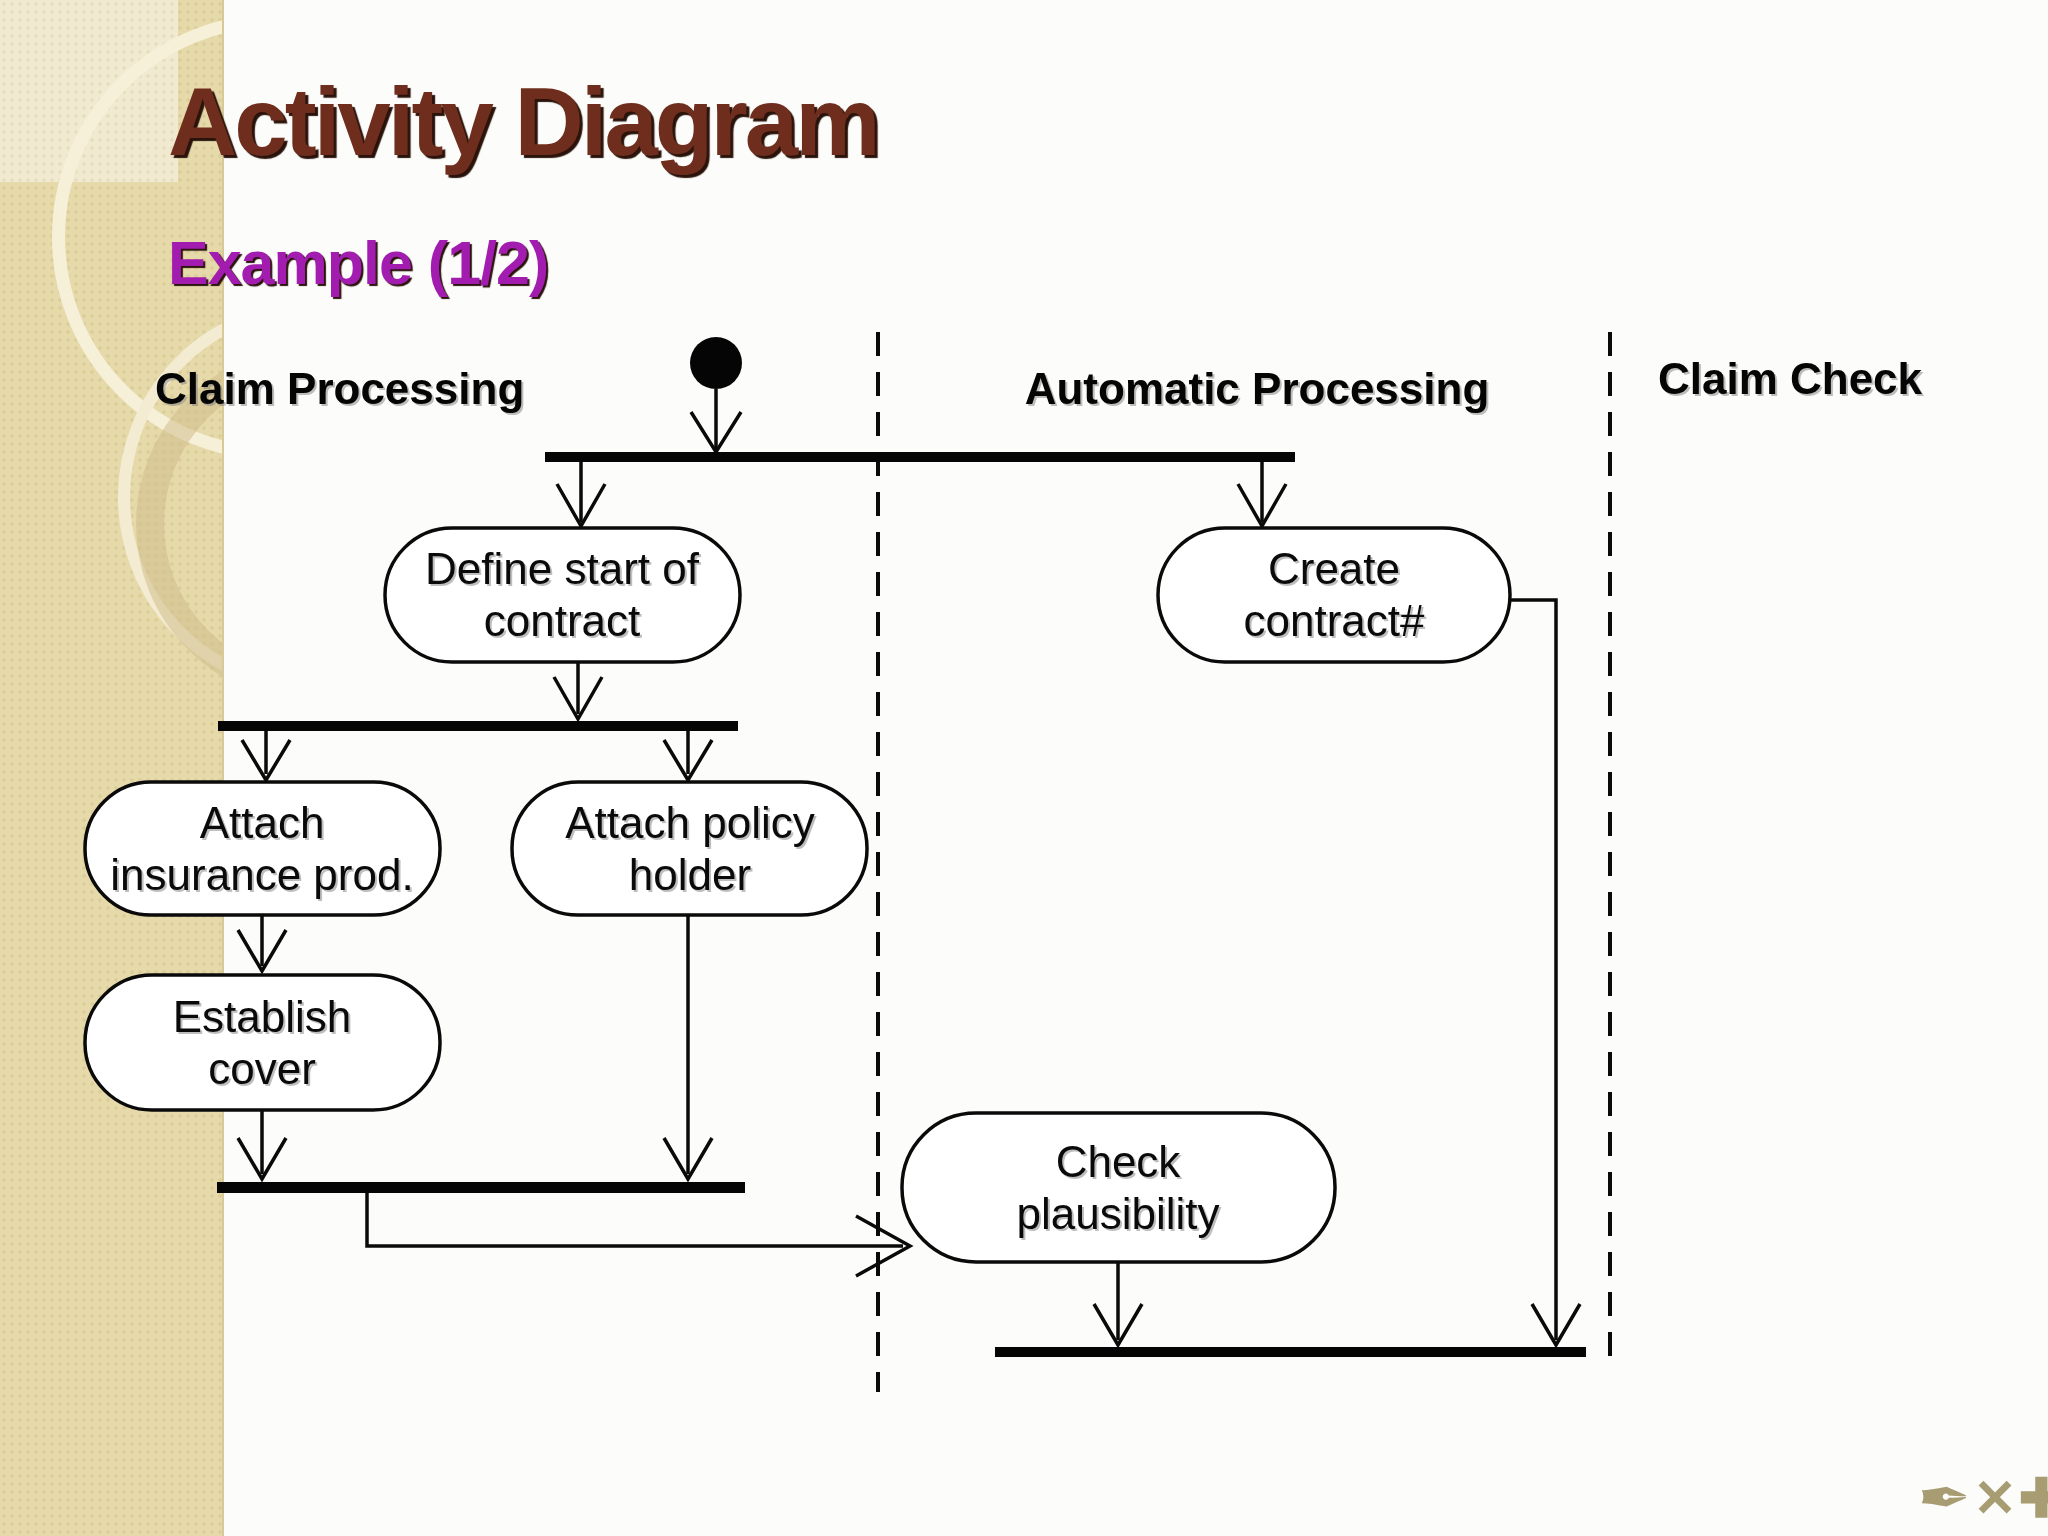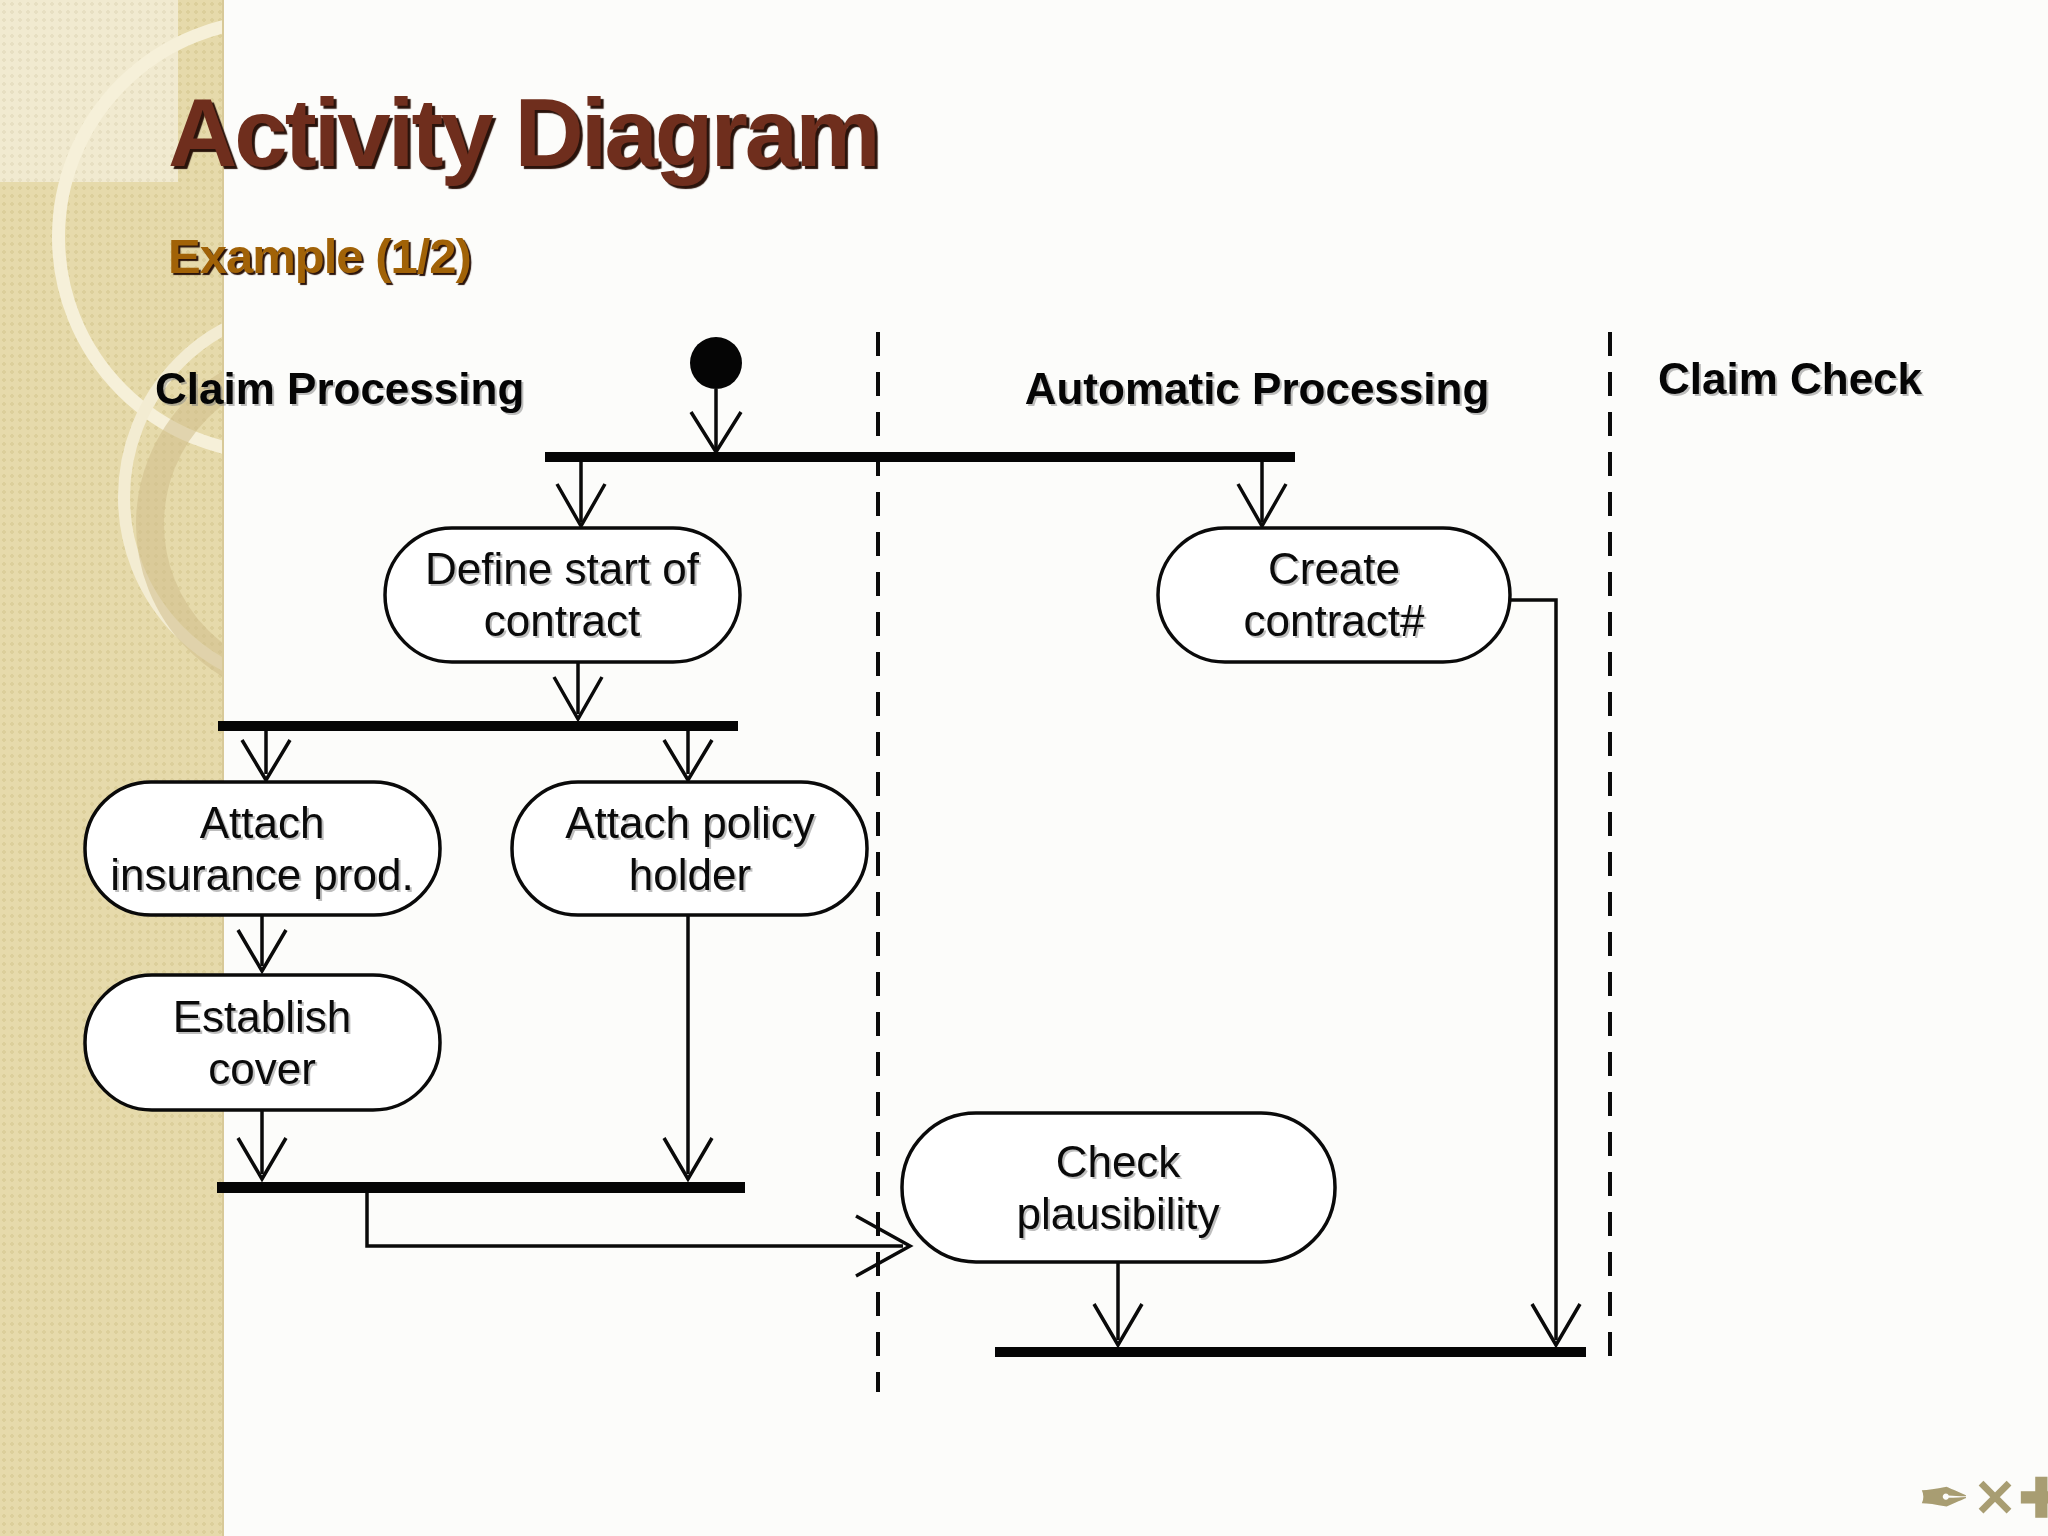--- a/index.html
+++ b/index.html
@@ -28,26 +28,25 @@
   .ring.r1{left:52px;top:14px;width:420px;height:420px;border:13px solid #f6f0d9;}
   .ring.r2{left:118px;top:300px;width:370px;height:370px;border:12px solid #f3ecd2;}
   .ring.r3{left:136px;top:346px;width:300px;height:300px;border:28px solid rgba(207,190,138,.55);}
 
   
   .title{
     position:absolute;left:168px;top:72px;
     font-size:96px;font-weight:700;letter-spacing:-3px;line-height:1.05;
     color:#6f2e1d;text-shadow:3px 3px 1px #2a130b;
     white-space:nowrap;
-    margin-top:11px;
   }
   .subtitle{
     position:absolute;left:168px;top:228px;
-    font-size:49px;font-weight:700;letter-spacing:-1px;
-    color:#a16207;text-shadow:2px 2px 1px #2a130b;
+    font-size:61px;font-weight:700;letter-spacing:-1px;
+    color:#a21caf;text-shadow:2px 2px 1px #2a130b;
     white-space:nowrap;
   }
 
   
   svg.diagram{position:absolute;left:0;top:0;}
   .lane-label{
     font-family:"Liberation Sans", sans-serif;
     font-size:44px;font-weight:700;fill:#050505;
   }
   .node-label{

